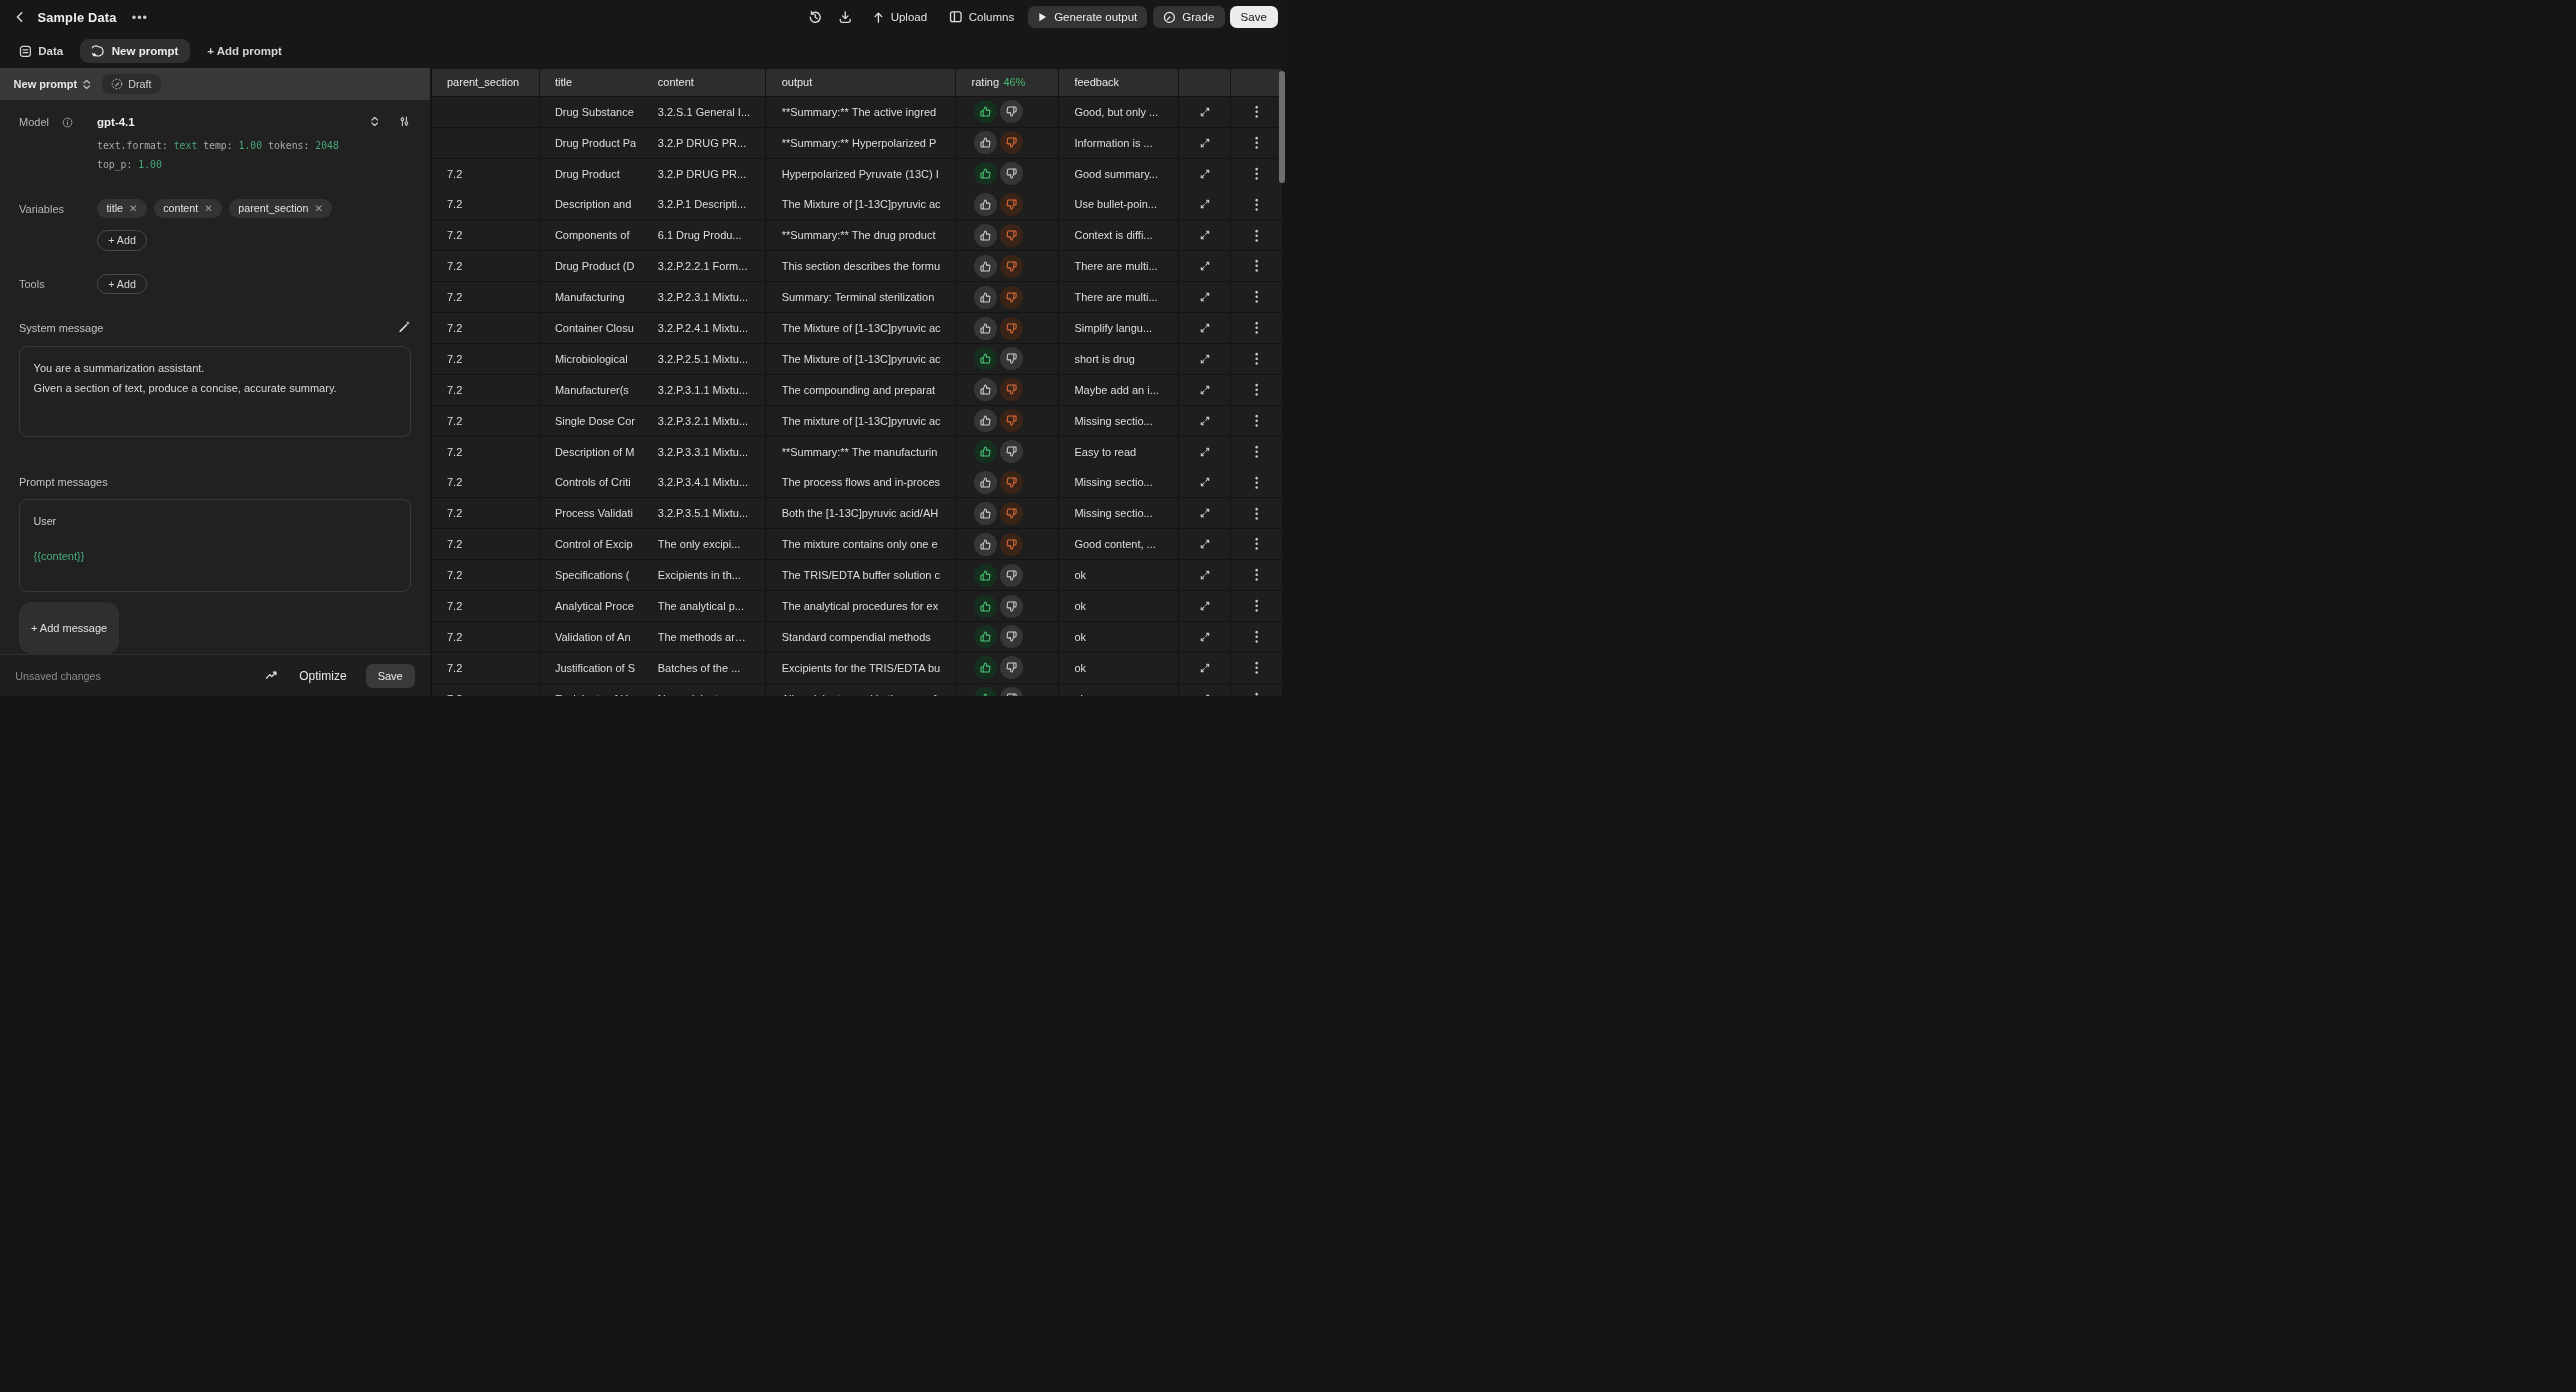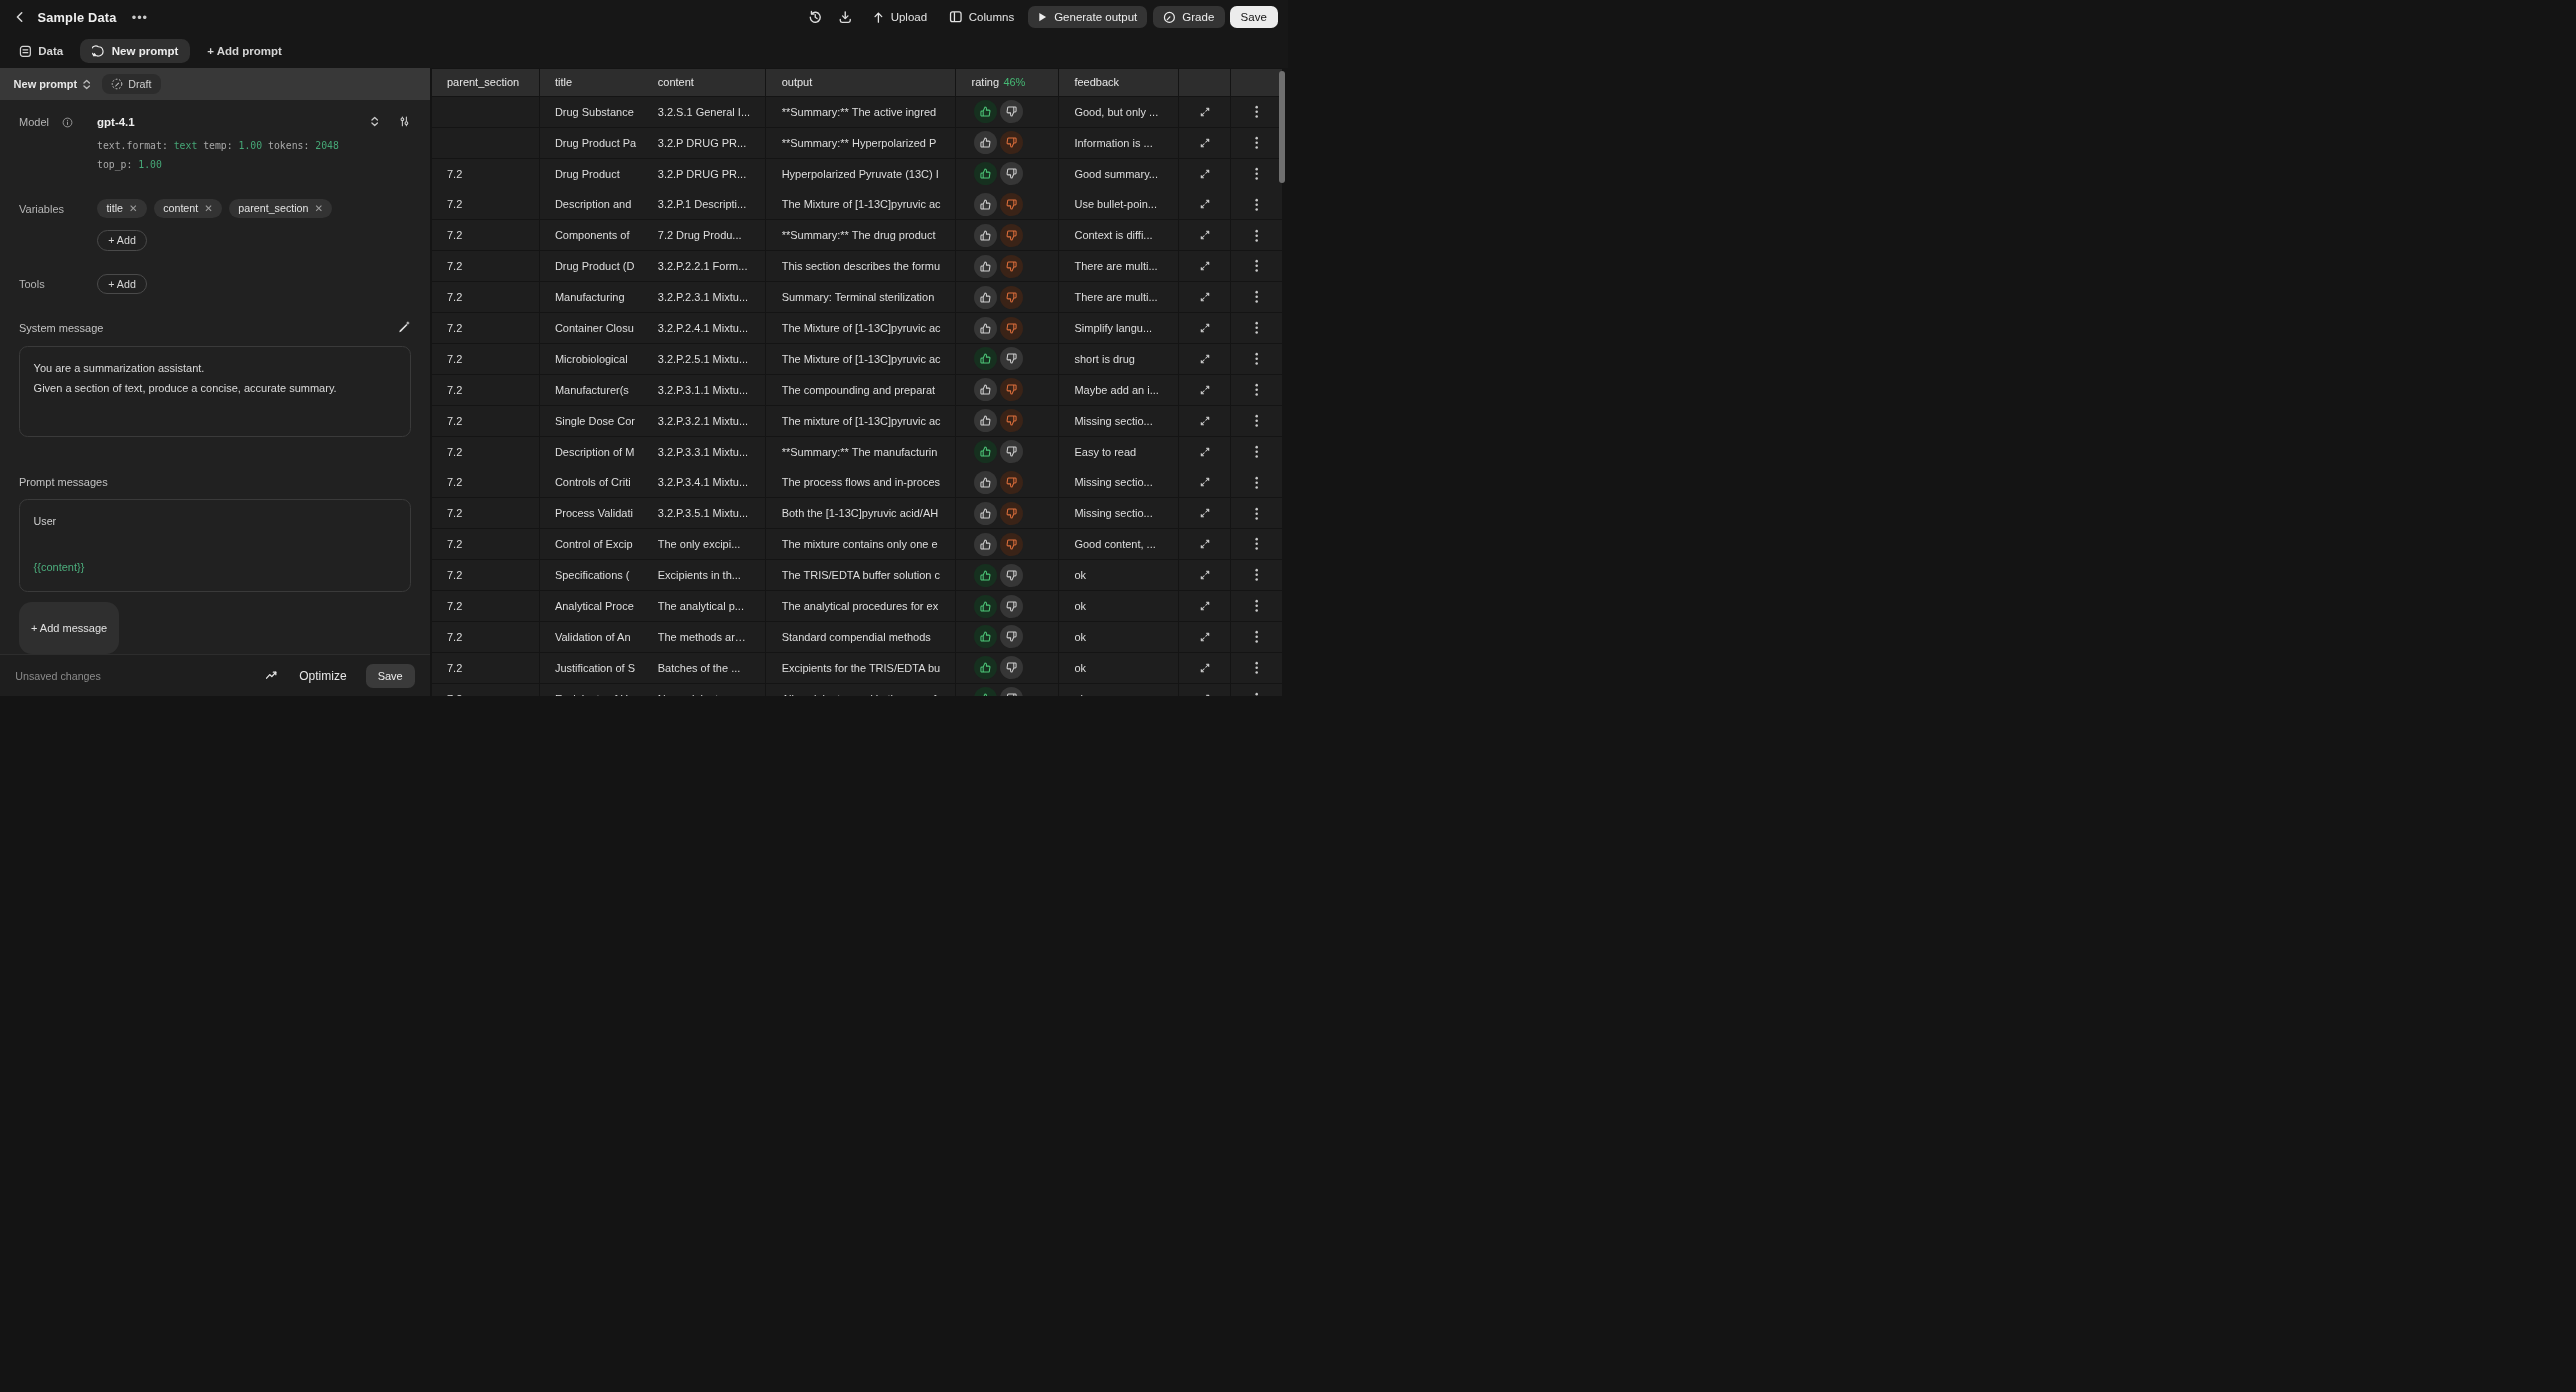--- a/index.html
+++ b/index.html
@@ -241,21 +241,21 @@
       <div class="box" style="margin-top:11px; height:99px">
         <div>You are a summarization assistant.</div>
         <div>Given a section of text, produce a concise, accurate summary.</div>
       </div>
 
       <div class="sec-head" style="margin-top:39px">
         <span>Prompt messages</span>
       </div>
       <div class="box" style="margin-top:11px; height:101px">
         <div style="font-size:10.7px; color:#cfcfcf">User</div>
-        <div class="green" style="margin-top:26px">{{content}}</div>
+        <div class="green" style="margin-top:15px">{{content}}</div>
       </div>
       <button class="add-message">+ Add message</button>
 
       <div class="editor-footer" style="margin-left:-19px; margin-right:-19px;">
         <span class="unsaved">Unsaved changes</span>
         <span class="optimize">
           <svg width="12.8" height="12.8" viewBox="0 0 16 16">
               <path d="M2 11.5 6 7l2.5 2.5L13.5 4" stroke="#e8e8e8" stroke-width="1.6" fill="none" stroke-linecap="round" stroke-linejoin="round"></path>
               <path d="M10.4 4h3.1v3.1" stroke="#e8e8e8" stroke-width="1.6" fill="none" stroke-linecap="round" stroke-linejoin="round"></path>
             </svg>
@@ -406,21 +406,21 @@
           <div class="rowbtn">
             <svg width="3.4" height="13.6" viewBox="0 0 4 16" fill="currentColor">
               <circle cx="2" cy="2.5" r="1.5"></circle>
               <circle cx="2" cy="8" r="1.5"></circle>
               <circle cx="2" cy="13.5" r="1.5"></circle>
             </svg>
           </div>
         </div>
         <div class="cell">7.2</div>
         <div class="cell">Components of</div>
-        <div class="cell ellip">7.2 Drug Produ...</div>
+        <div class="cell ellip">6.1 Drug Produ...</div>
         <div class="cell">**Summary:** The drug product</div>
         <div class="cell votes">
           <div class="vote">
             <svg width="11" height="11" viewBox="0 0 24 24" fill="none" stroke="currentColor" stroke-width="2.2" stroke-linejoin="round" stroke-linecap="round">
               <path d="M14 9V5a3 3 0 0 0-3-3l-4 9v11h11.28a2 2 0 0 0 2-1.7l1.38-9a2 2 0 0 0-2-2.3zM7 22H4a2 2 0 0 1-2-2v-7a2 2 0 0 1 2-2h3"></path>
             </svg>
           </div>
           <div class="vote down-on">
             <svg width="11" height="11" viewBox="0 0 24 24" fill="none" stroke="currentColor" stroke-width="2.2" stroke-linejoin="round" stroke-linecap="round" style="transform:rotate(180deg)">
               <path d="M14 9V5a3 3 0 0 0-3-3l-4 9v11h11.28a2 2 0 0 0 2-1.7l1.38-9a2 2 0 0 0-2-2.3zM7 22H4a2 2 0 0 1-2-2v-7a2 2 0 0 1 2-2h3"></path>

